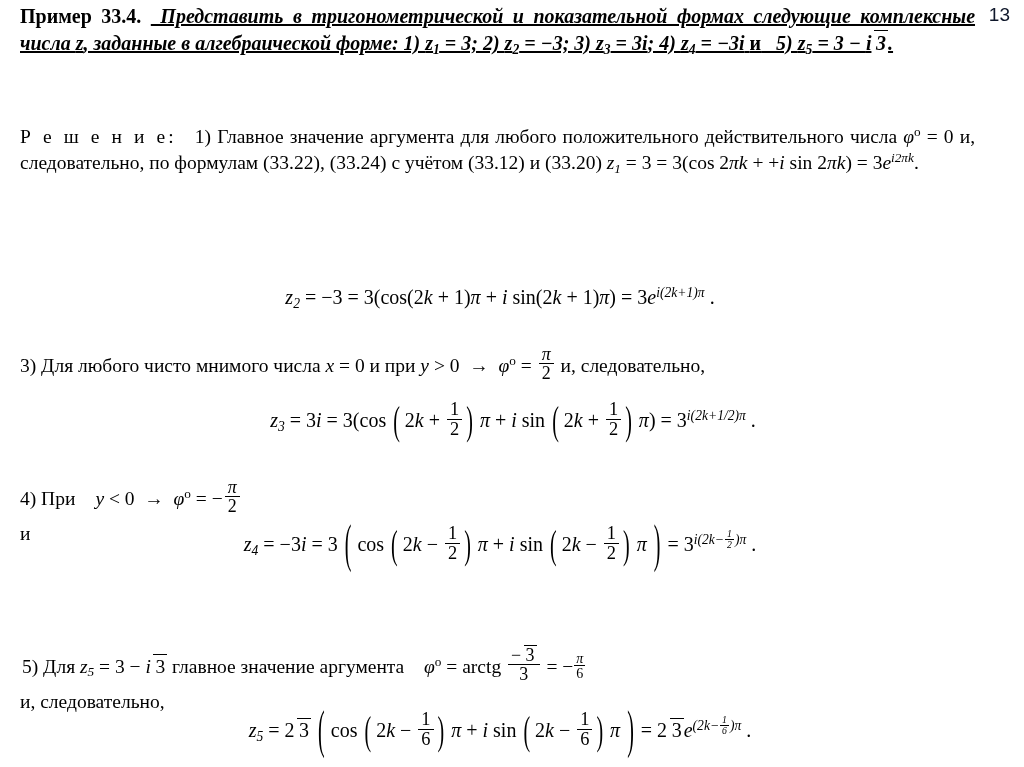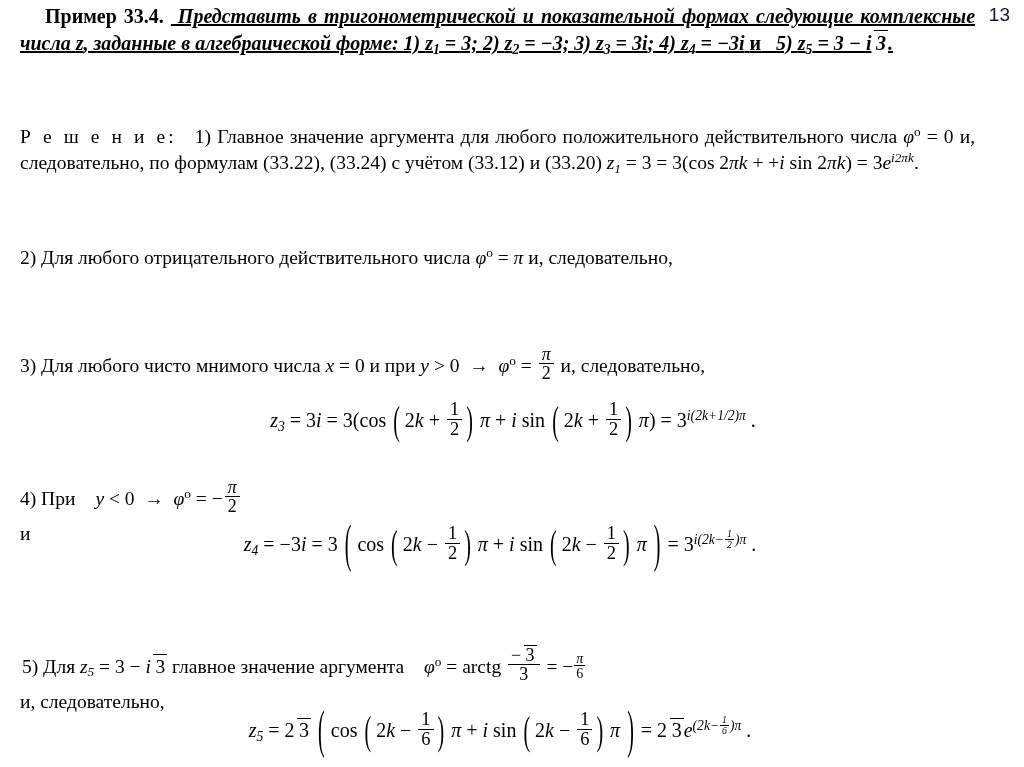--- a/index.html
+++ b/index.html
@@ -34,21 +34,21 @@
   .block {
     position: absolute;
     font-family: "Liberation Serif", serif;
   }
   
   .para {
     font-size: 19.5px;
     line-height: 1.28;
     text-align: justify;
   }
-  .bold { font-weight: bold; margin-left: 25px; }
+  .bold { font-weight: bold; }
   .bi { font-weight: bold; font-style: italic; text-decoration: underline; }
   .mathvar { font-style: italic; font-family: "Liberation Serif", serif; }
   .upr { font-style: normal; }
   .sub {
     font-size: 0.68em;
     vertical-align: -0.28em;
     font-style: italic;
   }
   .sup {
     font-size: 0.68em;
@@ -136,24 +136,24 @@
     <span class="bold" style="font-size:20px;">Пример 33.4.</span>
     <span class="bi" style="font-size:20px;">&nbsp;Представить в тригонометрической и показательной формах
     следующие комплексные числа <span class="mathvar">z</span>, заданные в алгебраической форме: 1)&nbsp;<span class="mathvar">z</span><span class="sub">1</span> = 3;
     2) <span class="mathvar">z</span><span class="sub">2</span> = −3; 3) <span class="mathvar">z</span><span class="sub">3</span> = 3<span class="mathvar">i</span>; 4) <span class="mathvar">z</span><span class="sub">4</span> = −3<span class="mathvar">i</span> <span class="upr">и</span>&nbsp;&nbsp; 5) <span class="mathvar">z</span><span class="sub">5</span> = 3 − <span class="mathvar">i</span><span class="sqrt"><span class="radicand">3</span></span>.</span>
   </div>
 
   <div class="block para" style="left:20px; top:124px; width:955px;">
     <span class="letterspaced">Р е ш е н и е:</span>&nbsp;&nbsp;&nbsp;1) Главное значение аргумента для любого положи­тельного действительного числа <span class="mathvar">φ</span><span class="supn">o</span> = 0 и, следовательно, по форму­лам (33.22), (33.24) с учётом (33.12) и (33.20) <span class="mathvar">z</span><span class="sub">1</span> = 3 = 3(cos 2<span class="mathvar">πk</span> + +<span class="mathvar">i</span> sin 2<span class="mathvar">πk</span>) = 3<span class="mathvar">e</span><span class="sup">i2πk</span>.
   </div>
 
-  <div class="block para" style="left:20px; top:245px; width:955px;">
-    2) Для любого отрицательного действительного числа <span class="mathvar">φ</span><span class="supn">o</span> = <span class="mathvar">π</span> и, следовательно,
+
+  <div class="block eq centered" style="left:0px; top:285px; width:1000px;">
+    <span class="mathvar">z</span><span class="sub">2</span> = −3 = 3(cos(2<span class="mathvar">k</span> + 1)<span class="mathvar">π</span> + <span class="mathvar">i</span> sin(2<span class="mathvar">k</span> + 1)<span class="mathvar">π</span>) = 3<span class="mathvar">e</span><span class="sup">i(2k+1)π</span> .
   </div>
-
 
   <div class="block para" style="left:20px; top:345px; width:955px;">
     3) Для любого чисто мнимого числа <span class="mathvar">x</span> = 0 и при <span class="mathvar">y</span> &gt; 0 &nbsp;→&nbsp; <span class="mathvar">φ</span><span class="supn">o</span> = <span class="frac"><span class="num"><span class="mathvar">π</span></span><span class="den">2</span></span> и, следова­тельно,
   </div>
 
   <div class="block eq centered" style="left:13px; top:400px; width:1000px;">
     <span class="mathvar">z</span><span class="sub">3</span> = 3<span class="mathvar">i</span> = 3(cos <span class="stretchparen">(</span><span style="margin-left:3px;">2<span class="mathvar">k</span> +</span> <span class="frac"><span class="num">1</span><span class="den">2</span></span><span class="stretchparen">)</span> <span class="mathvar">π</span> + <span class="mathvar">i</span> sin <span class="stretchparen">(</span><span style="margin-left:3px;">2<span class="mathvar">k</span> +</span> <span class="frac"><span class="num">1</span><span class="den">2</span></span><span class="stretchparen">)</span> <span class="mathvar">π</span>) = 3<span class="sup">i(2k+1/2)π</span> .
   </div>
 
   <div class="block para" style="left:20px; top:478px;">

